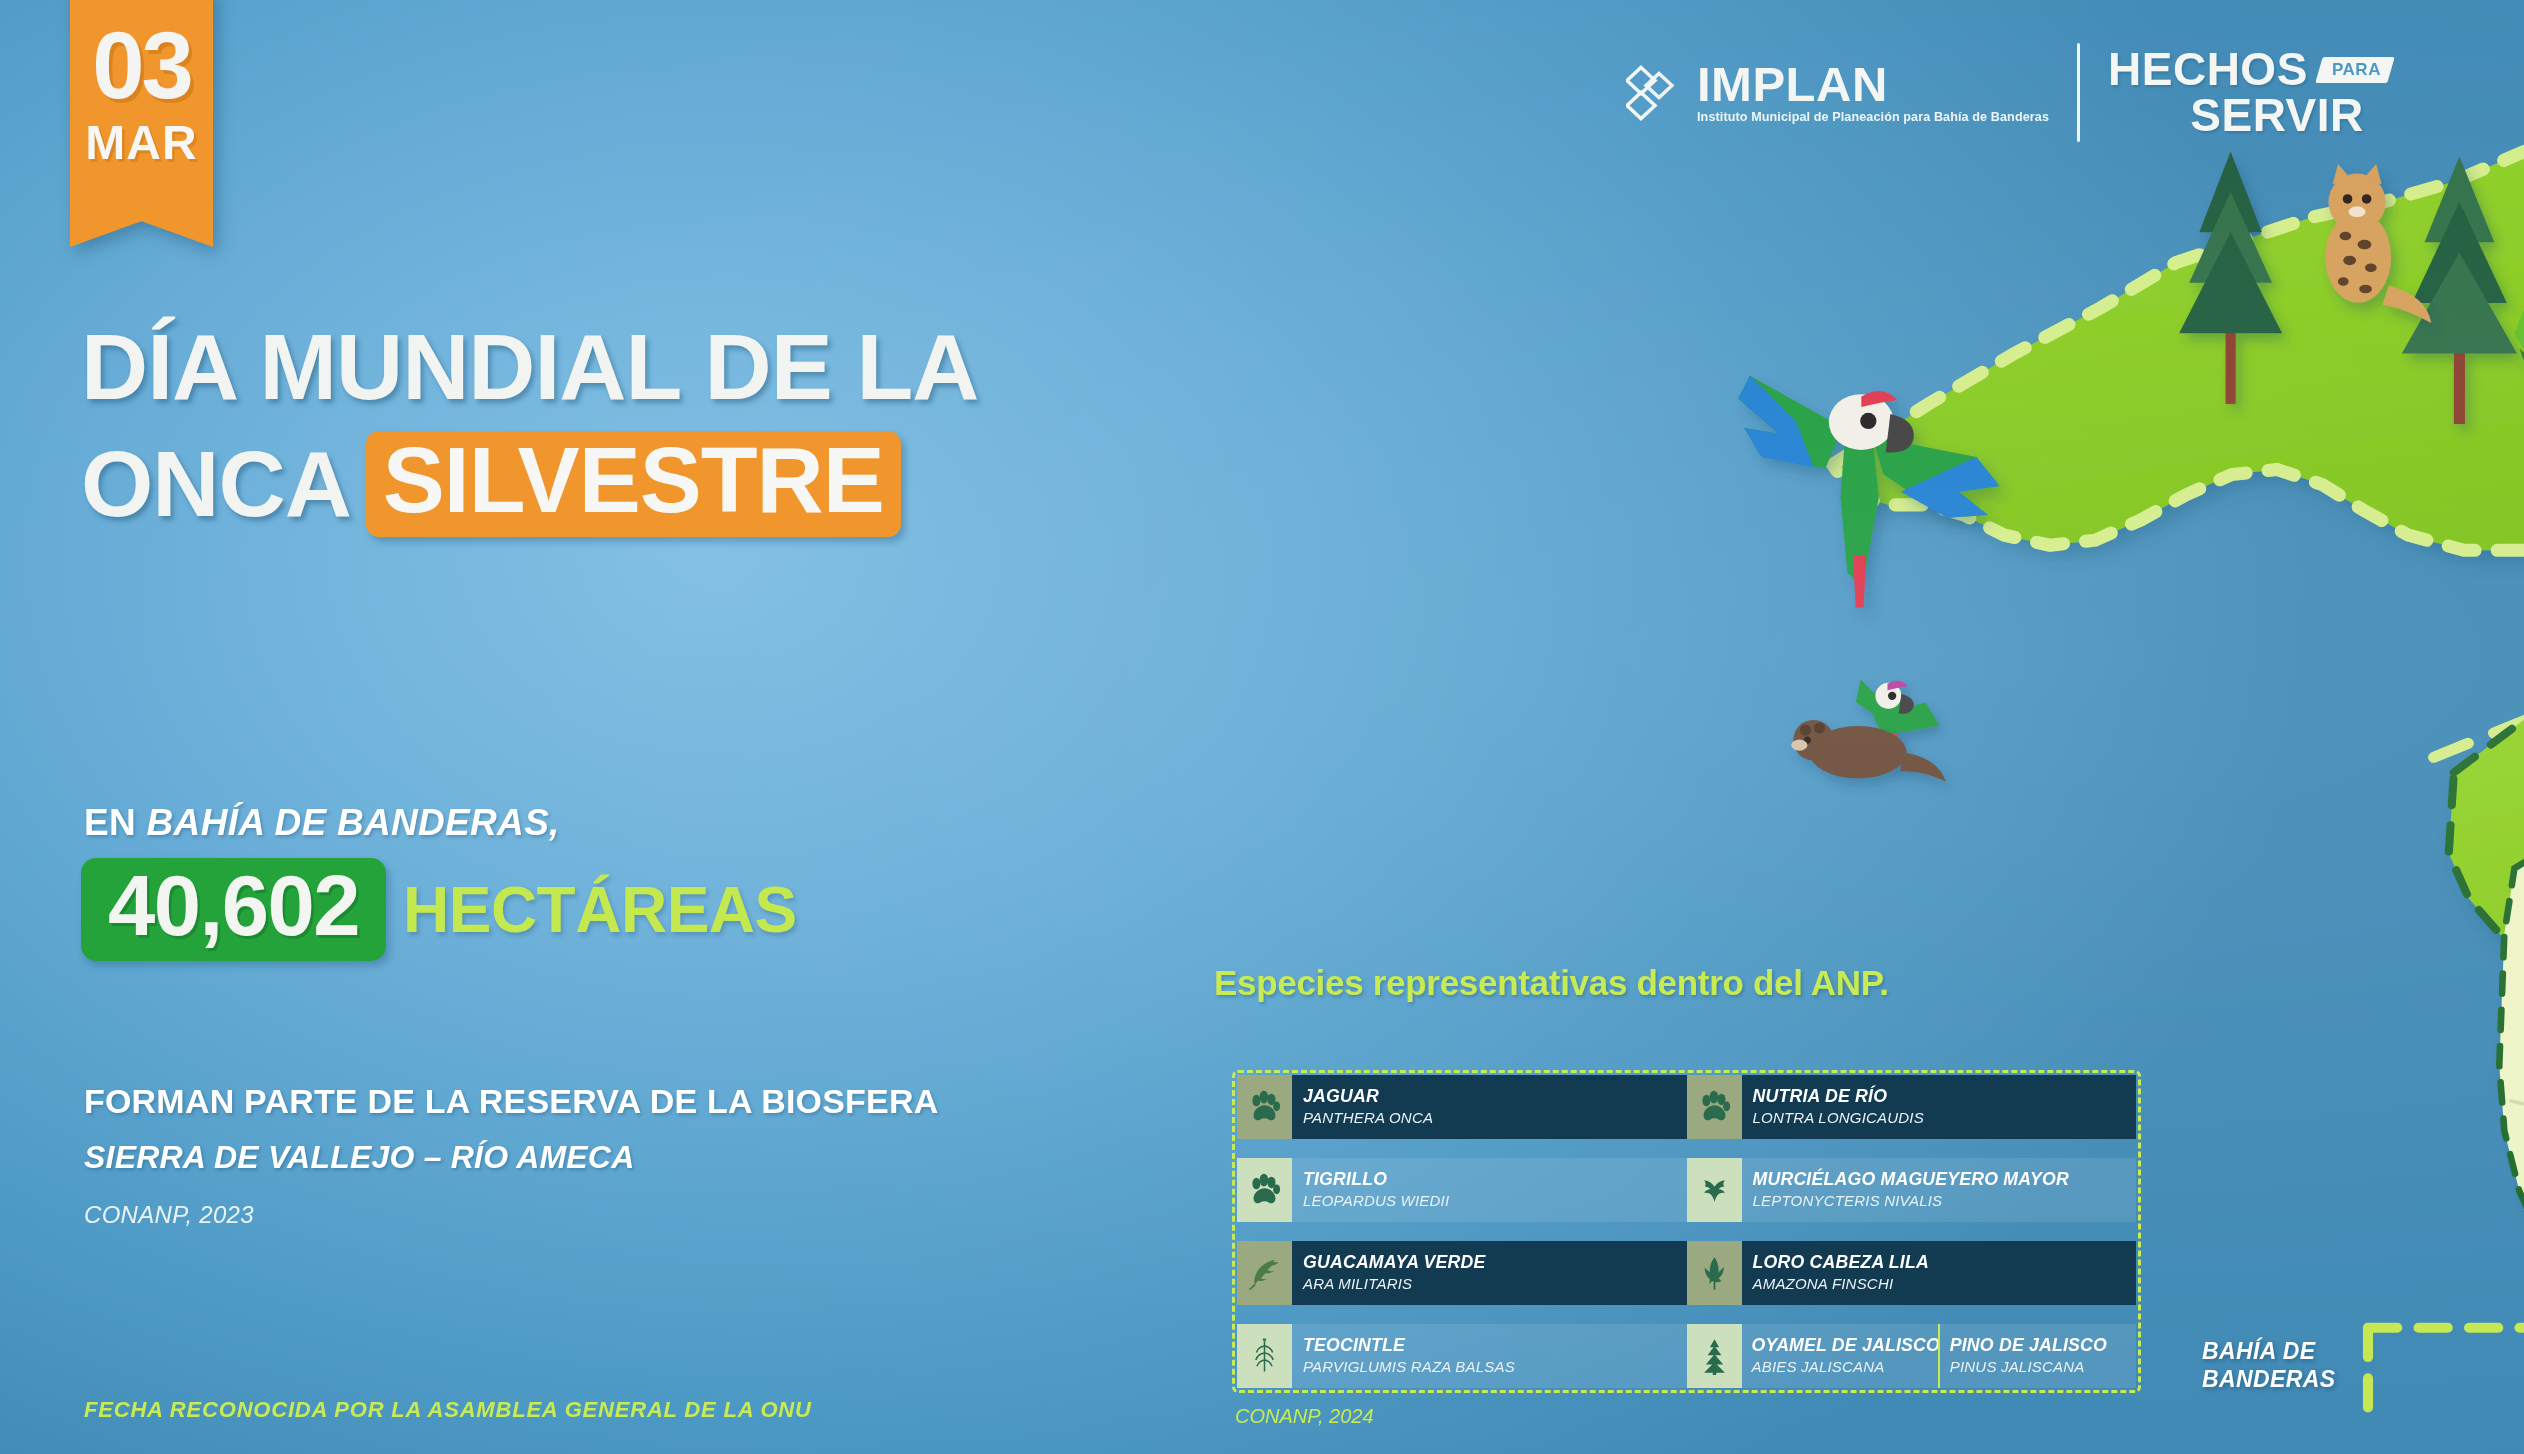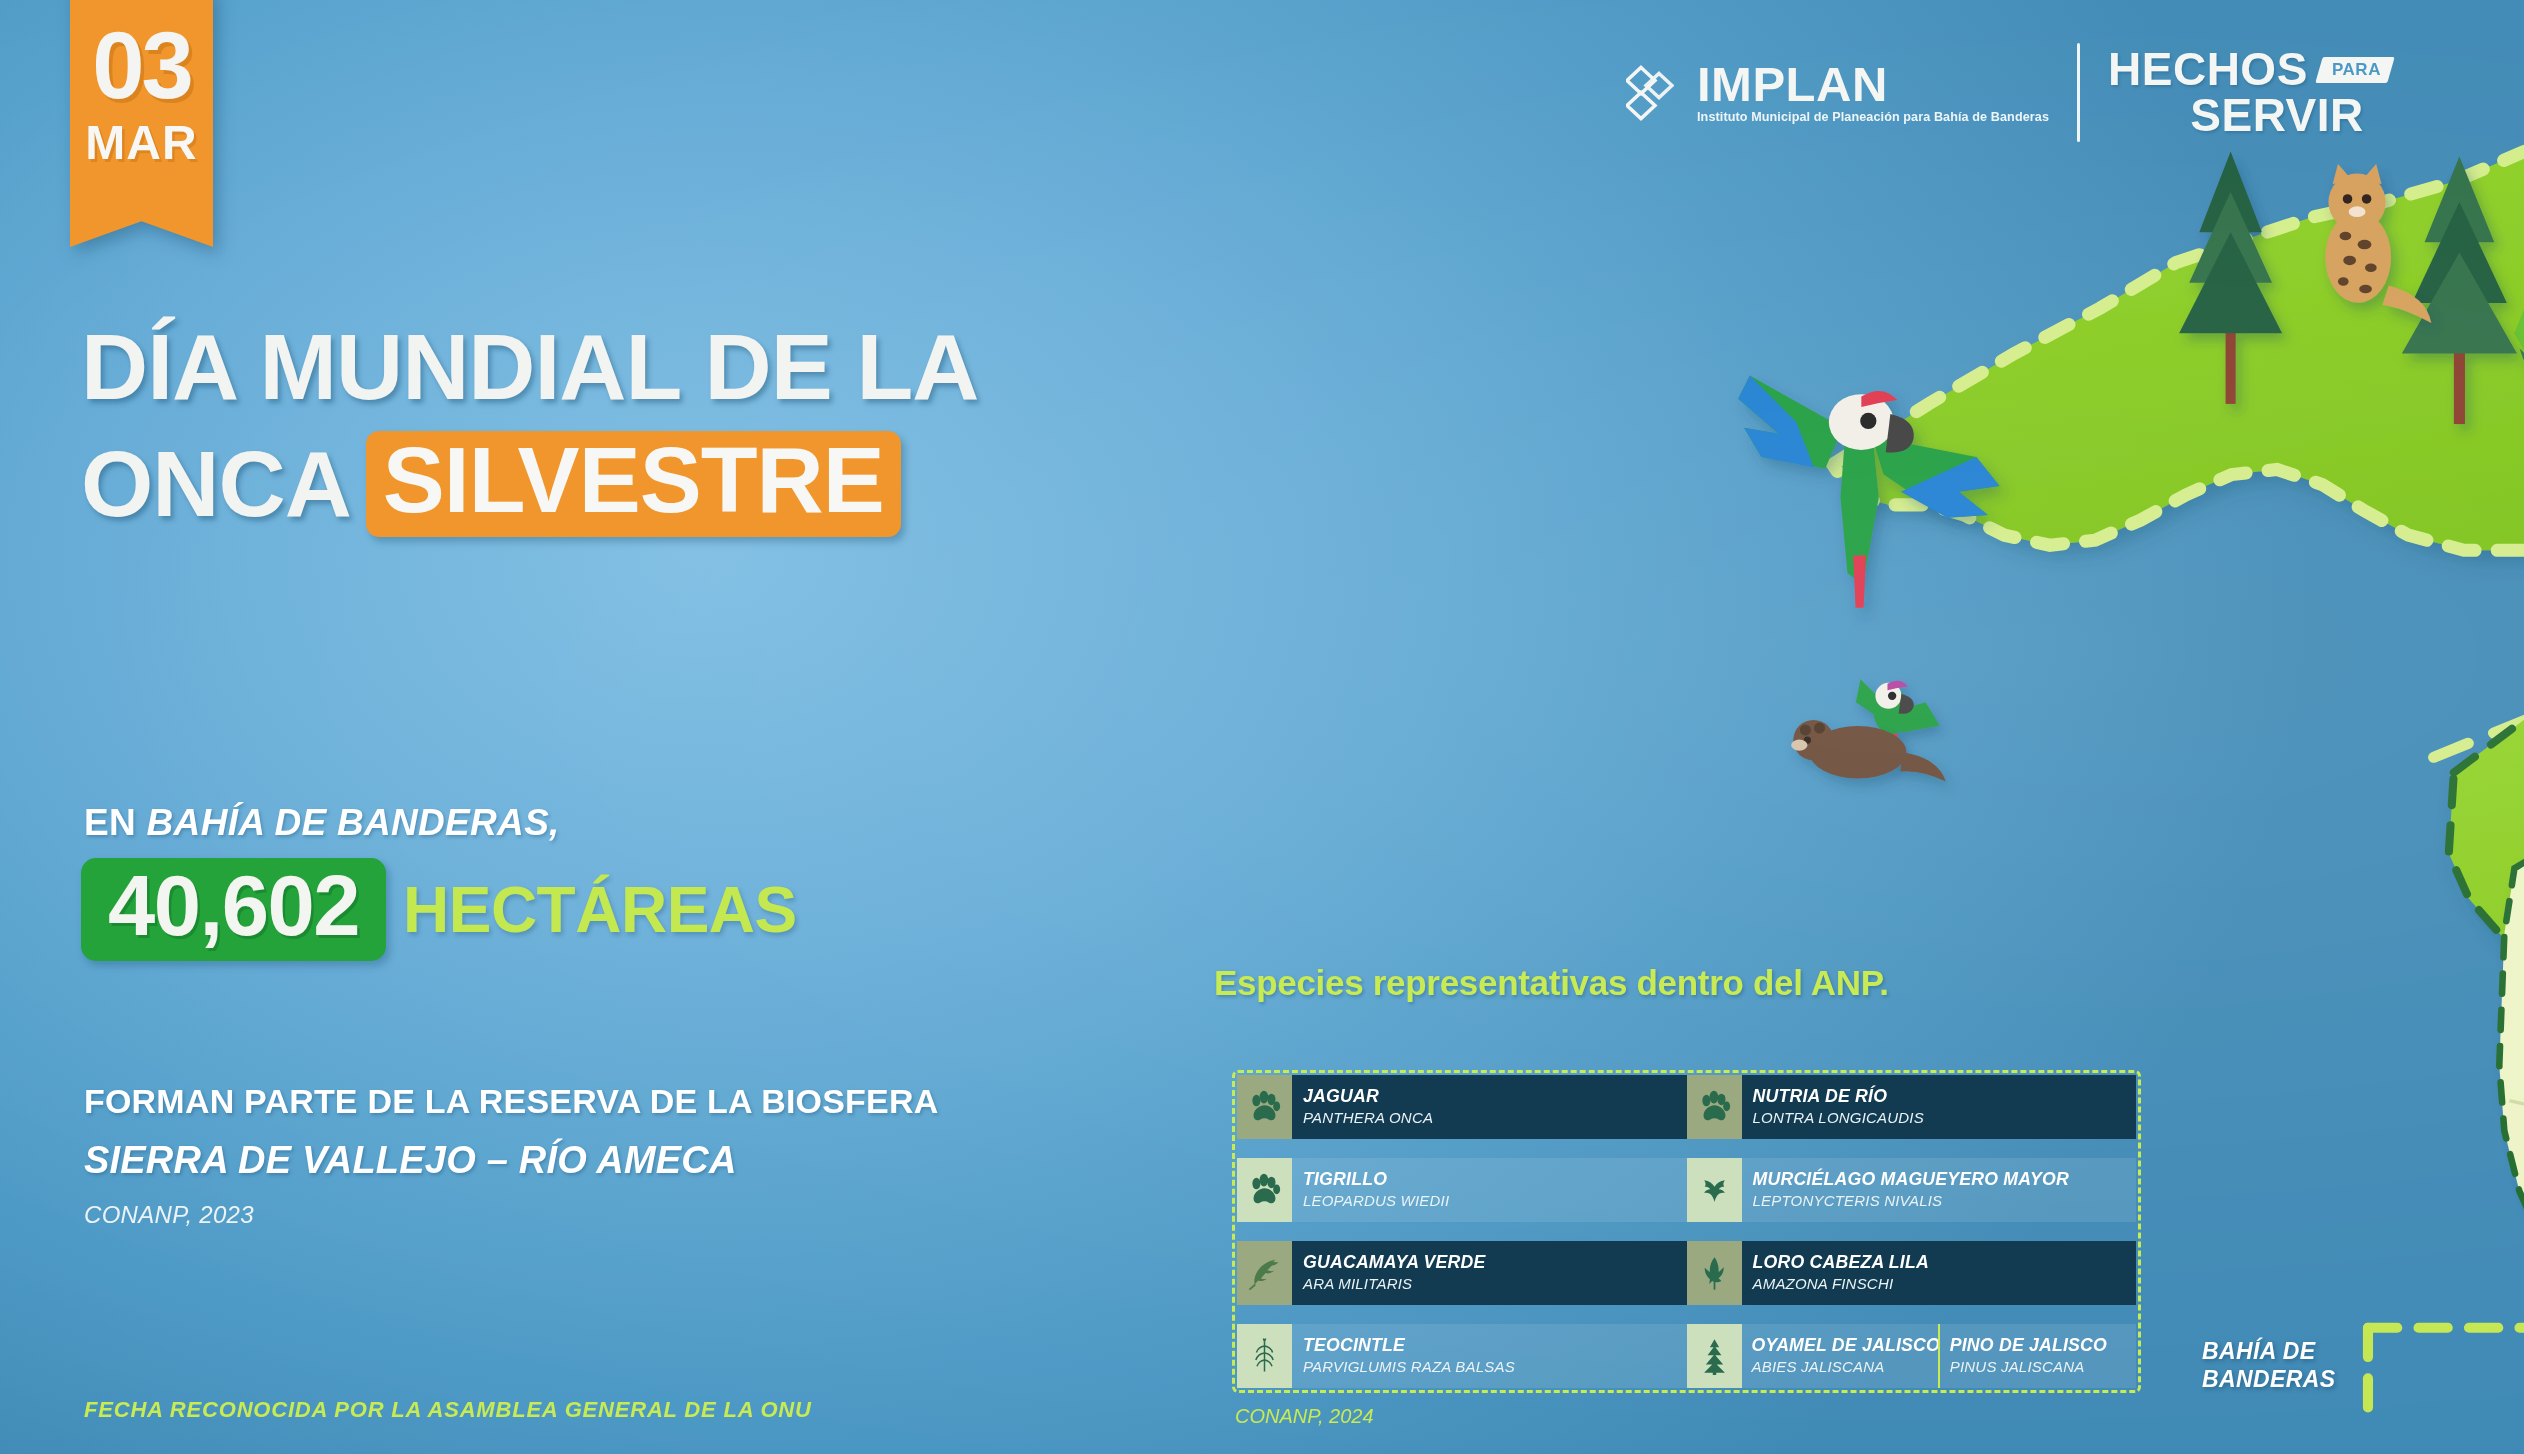--- a/index.html
+++ b/index.html
@@ -50,21 +50,21 @@
   .hect-row{position:absolute;left:81px;top:858px;display:flex;align-items:center;gap:17px;}
   .hect-box{background:#23a339;border-radius:15px;padding:5px 27px 13px 27px;
     box-shadow:3.5px 4.5px 7px rgba(10,60,95,.25);}
   .hect-num{font-size:85px;font-weight:900;color:#f3f5f1;line-height:1;letter-spacing:-1.5px;
     text-shadow:2.5px 3px 0 rgba(15,110,40,.45);}
   .hect-word{font-size:64px;font-weight:900;color:#c4e84f;line-height:1;letter-spacing:-0.5px;
     text-shadow:2px 2.5px 4px rgba(10,60,95,.25);}
 
   .forman{position:absolute;left:84px;top:1082px;font-size:34px;font-weight:800;color:#ffffff;
     letter-spacing:0.2px;text-shadow:1.5px 2px 3.5px rgba(10,60,95,.3);}
-  .sierra{position:absolute;left:84px;top:1139px;font-size:38px;font-weight:800;font-style:italic;
+  .sierra{position:absolute;left:84px;top:1139px;font-size:32px;font-weight:800;font-style:italic;
     color:#ffffff;letter-spacing:0.2px;text-shadow:1.5px 2px 3.5px rgba(10,60,95,.3);}
   .conanp23{position:absolute;left:84px;top:1201px;font-size:24px;font-style:italic;font-weight:400;
     color:#eef4f6;letter-spacing:0.3px;}
   .footnote{position:absolute;left:84px;top:1397px;font-size:22px;font-style:italic;font-weight:600;
     color:#c8ea52;letter-spacing:0.8px;}
 
   
   .logo-wrap{position:absolute;left:1626px;top:43px;display:flex;align-items:center;gap:23px;}
   .logo-mark{width:48px;height:60px;position:relative;flex:0 0 auto;}
   .logo-text{display:flex;flex-direction:column;}

